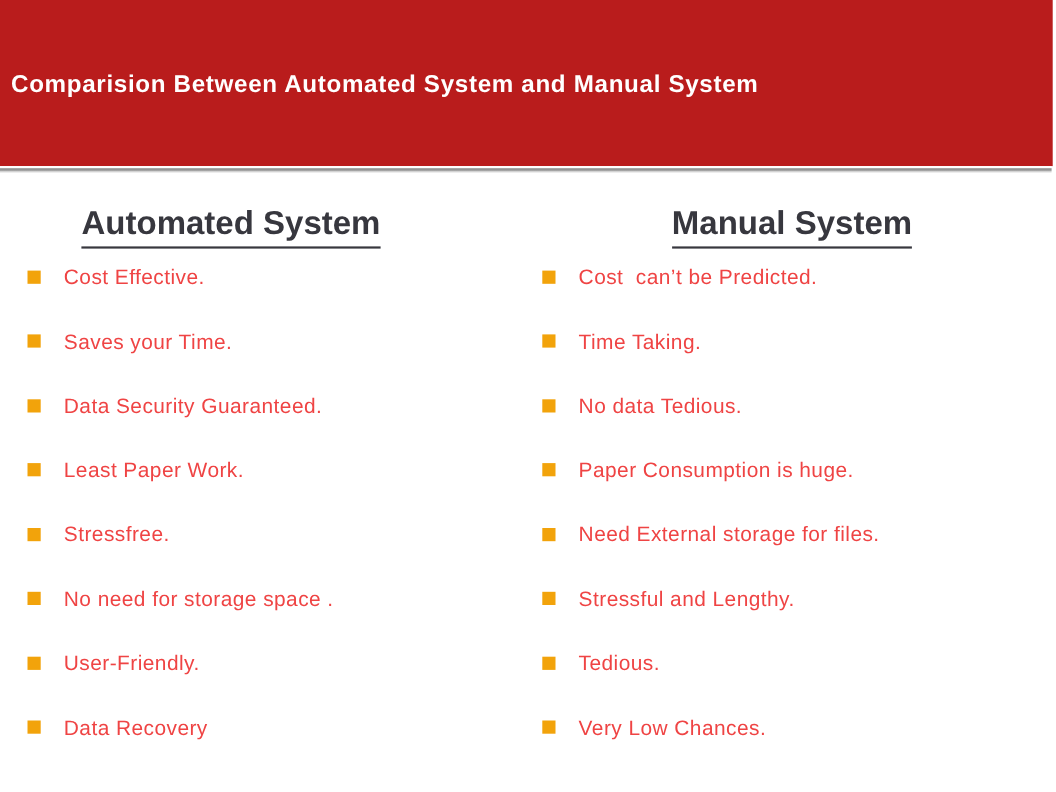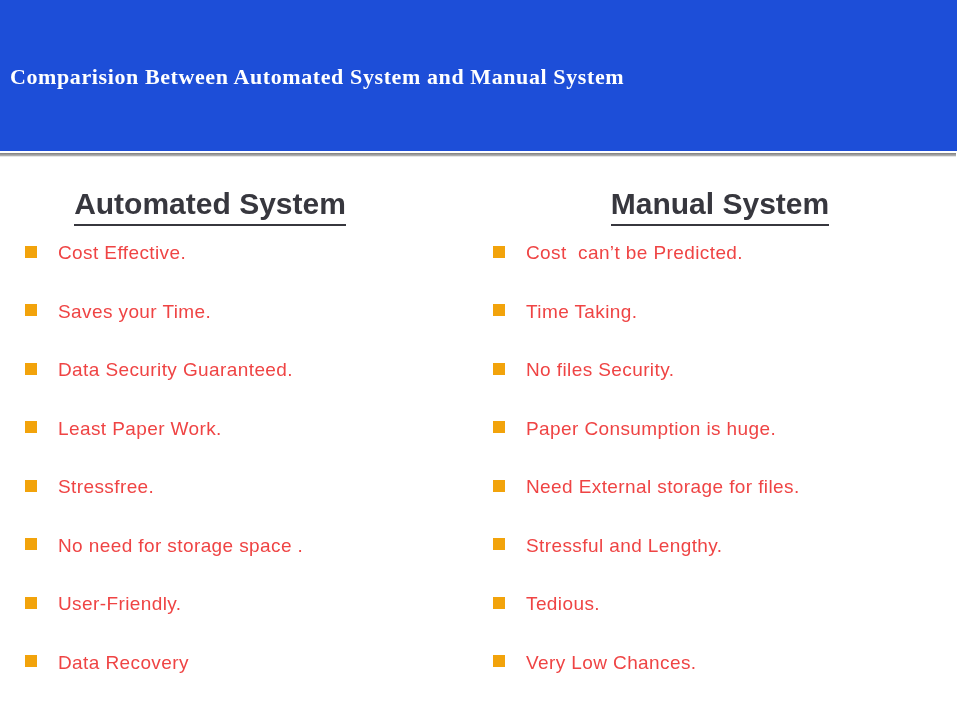--- a/index.html
+++ b/index.html
@@ -8,22 +8,21 @@
     width: 960px;
     height: 720px;
     background: #ffffff;
     overflow: hidden;
     font-family: "Liberation Sans", sans-serif;
   }
   .header-band {
     position: absolute;
     top: 0; left: 0;
     width: 957px; height: 151px;
-    background: #1d4ed8;
-    font-family: Liberation Serif, serif;
+    background: #b91c1c;
   }
   .slide-title {
     position: absolute;
     left: 10px;
     top: 64px;
     color: #ffffff;
     font-size: 22px;
     font-weight: bold;
     letter-spacing: 0.6px;
     white-space: nowrap;
@@ -135,21 +134,21 @@
   <li>
       <span class="square-bullet"></span>
       <span class="item-text">Cost  can’t be Predicted.</span>
     </li>
       <li>
       <span class="square-bullet"></span>
       <span class="item-text">Time Taking.</span>
     </li>
       <li>
       <span class="square-bullet"></span>
-      <span class="item-text">No files Security.</span>
+      <span class="item-text">No data Tedious.</span>
     </li>
       <li>
       <span class="square-bullet"></span>
       <span class="item-text">Paper Consumption is huge.</span>
     </li>
       <li>
       <span class="square-bullet"></span>
       <span class="item-text">Need External storage for files.</span>
     </li>
       <li>

